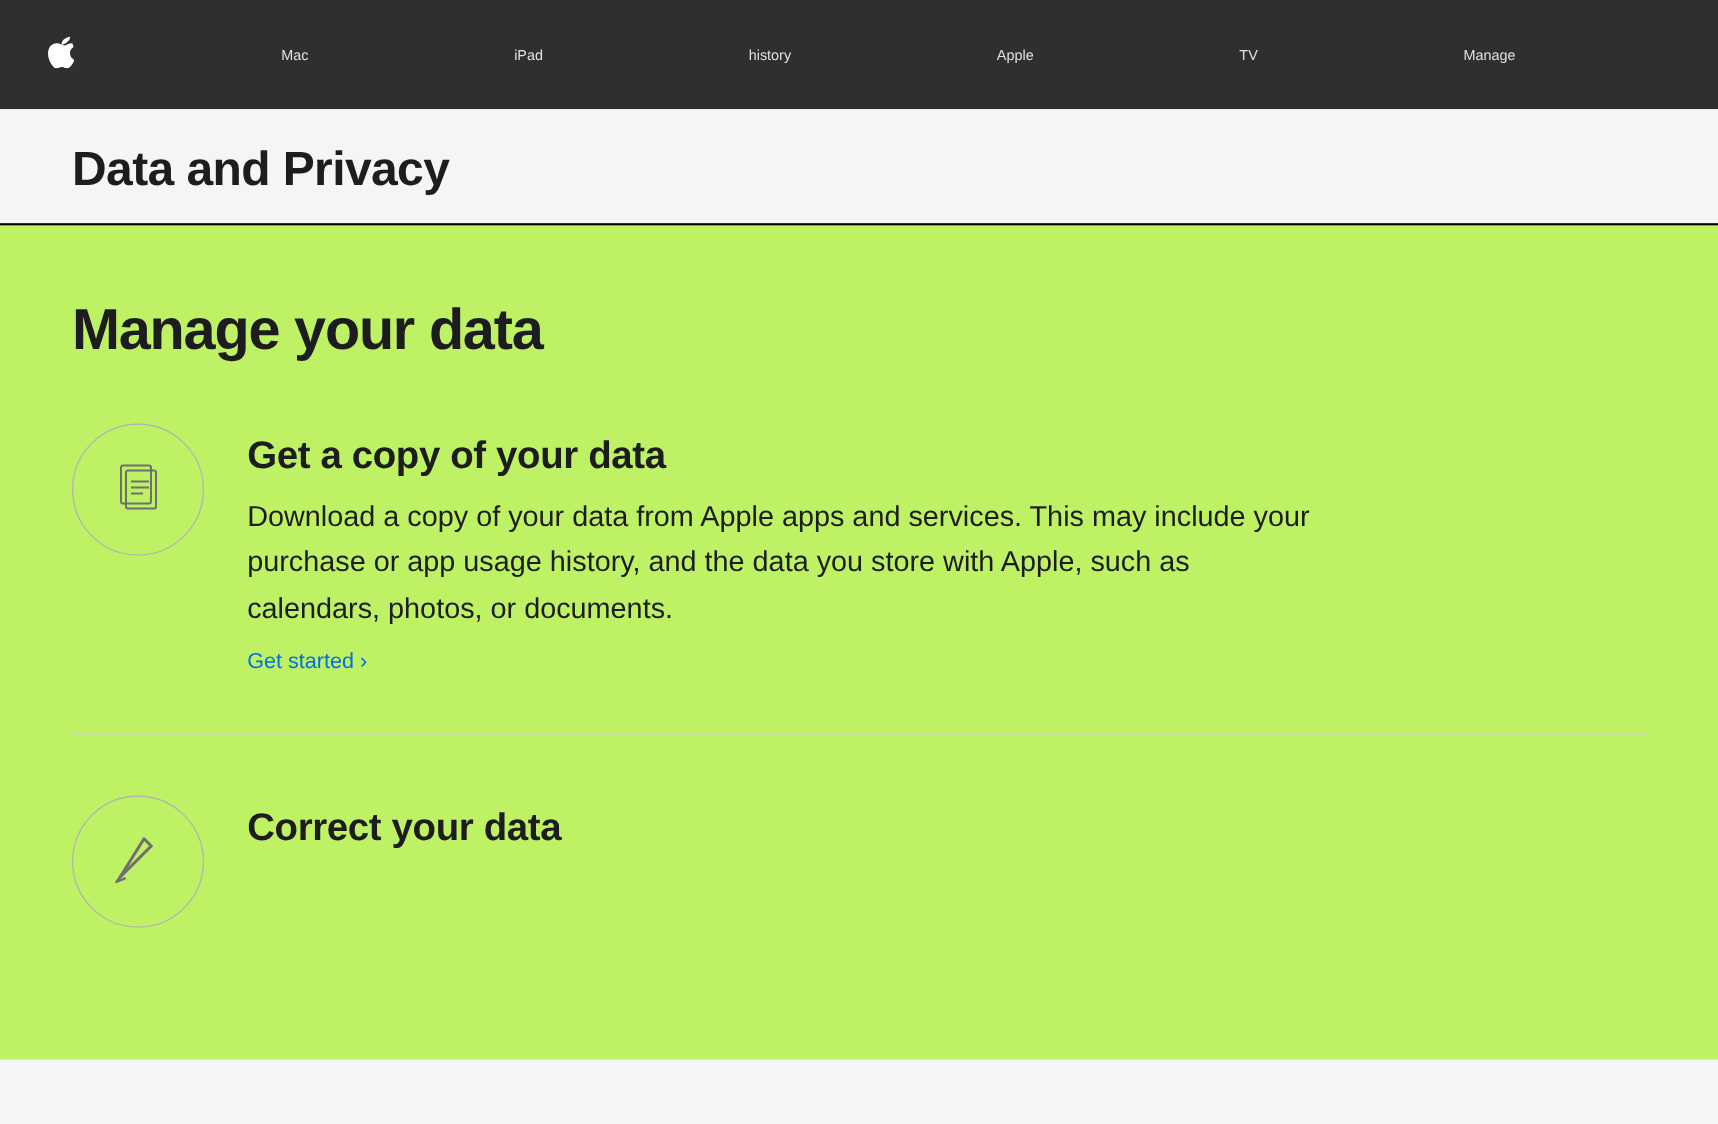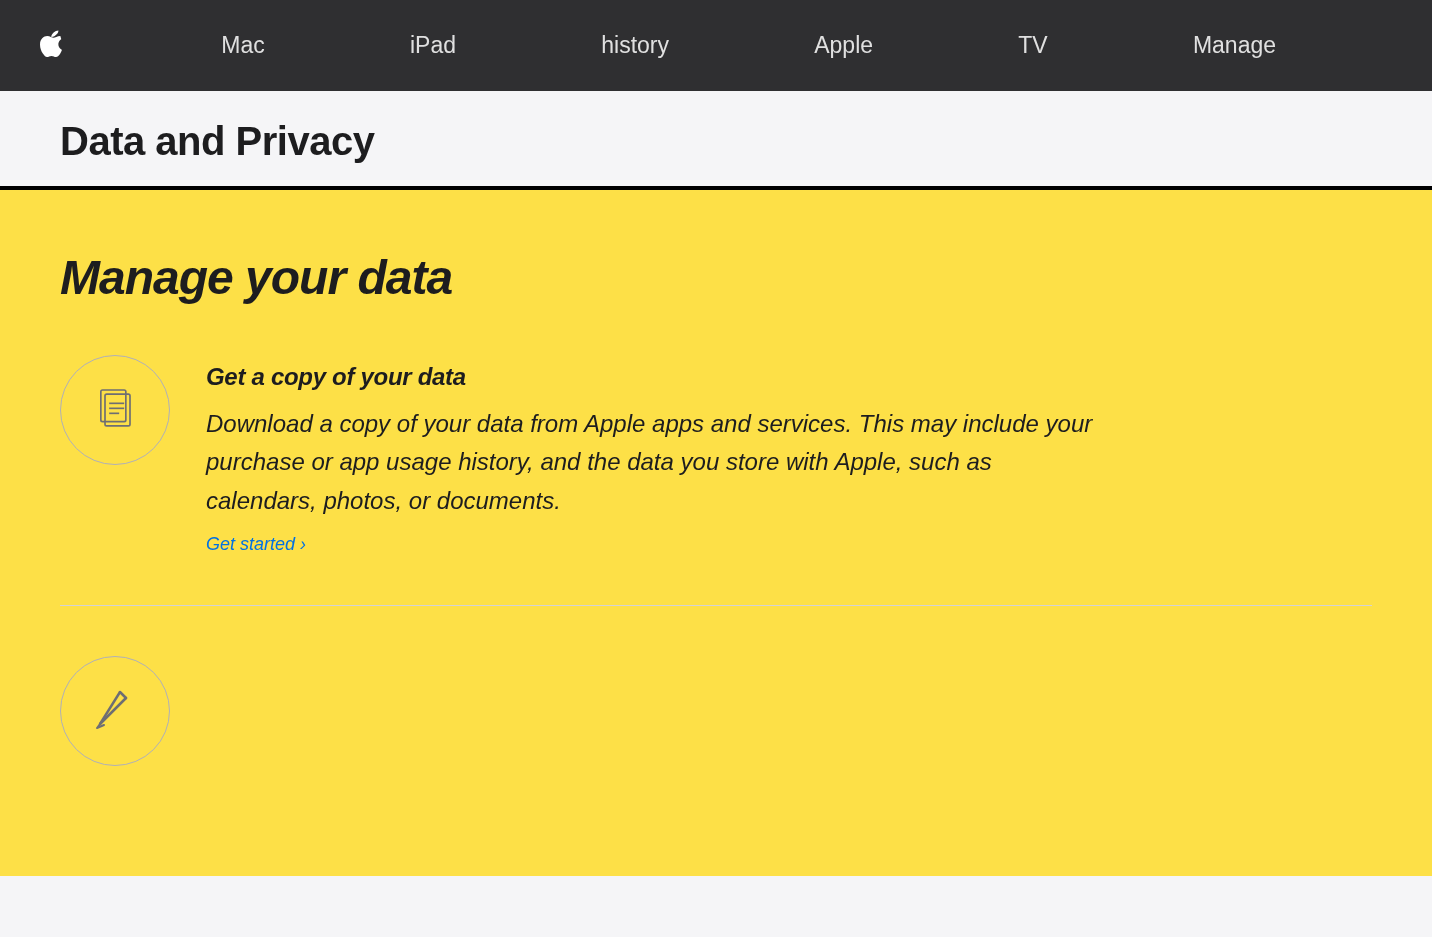--- a/index.html
+++ b/index.html
@@ -43,47 +43,46 @@
       gap: 0;
       flex: 1;
       justify-content: space-around;
       max-width: 1200px;
       margin: 0 auto;
     }
 
     .nav-link {
       color: white;
       text-decoration: none;
-      font-size: 23px;
+      font-size: 12px;
       font-weight: 400;
       letter-spacing: 0;
       opacity: 0.85;
       padding: 0 20px;
       cursor: pointer;
     }
 
     
     .page-header {
       padding: 28px 60px 22px 60px;
-      border-bottom: 4px solid #000000;
+      border-bottom: 2px solid #000000;
       background-color: #f5f5f7;
     }
 
     .page-title {
       font-size: 40px;
       font-weight: 700;
       color: #1d1d1f;
       letter-spacing: -0.5px;
     }
 
     
     .main-content {
       padding: 60px 60px 60px 60px;
-      background-color: #fde047;
-      font-style: italic;
+      background-color: #bef264;
     }
 
     .section-title {
       font-size: 48px;
       font-weight: 800;
       color: #1d1d1f;
       letter-spacing: -1px;
       margin-bottom: 50px;
     }
 
@@ -114,21 +113,21 @@
       fill: none;
       stroke-width: 1.5;
     }
 
     .feature-content {
       flex: 1;
       padding-top: 8px;
     }
 
     .feature-title {
-      font-size: 24px;
+      font-size: 32px;
       font-weight: 700;
       color: #1d1d1f;
       margin-bottom: 14px;
       letter-spacing: -0.3px;
     }
 
     .feature-description {
       font-size: 24px;
       line-height: 1.6;
       color: #1d1d1f;
@@ -200,16 +199,17 @@
     <div class="feature-icon">
       <svg viewBox="0 0 50 50" xmlns="http://www.w3.org/2000/svg">
 
         <line x1="10" y1="38" x2="36" y2="12" stroke="#6e6e73" stroke-width="2.5" stroke-linecap="round"></line>
         <line x1="36" y1="12" x2="30" y2="6" stroke="#6e6e73" stroke-width="2.5" stroke-linecap="round"></line>
         <line x1="10" y1="38" x2="30" y2="6" stroke="#6e6e73" stroke-width="2.5" fill="none"></line>
         <polyline points="10,38 7,42 14,39" stroke="#6e6e73" stroke-width="2" fill="none" stroke-linecap="round" stroke-linejoin="round"></polyline>
       </svg>
     </div>
     <div class="feature-content">
+      <h3 class="feature-title">Correct your data</h3>
     </div>
   </div>
 
 </div>
 
 </body></html>

